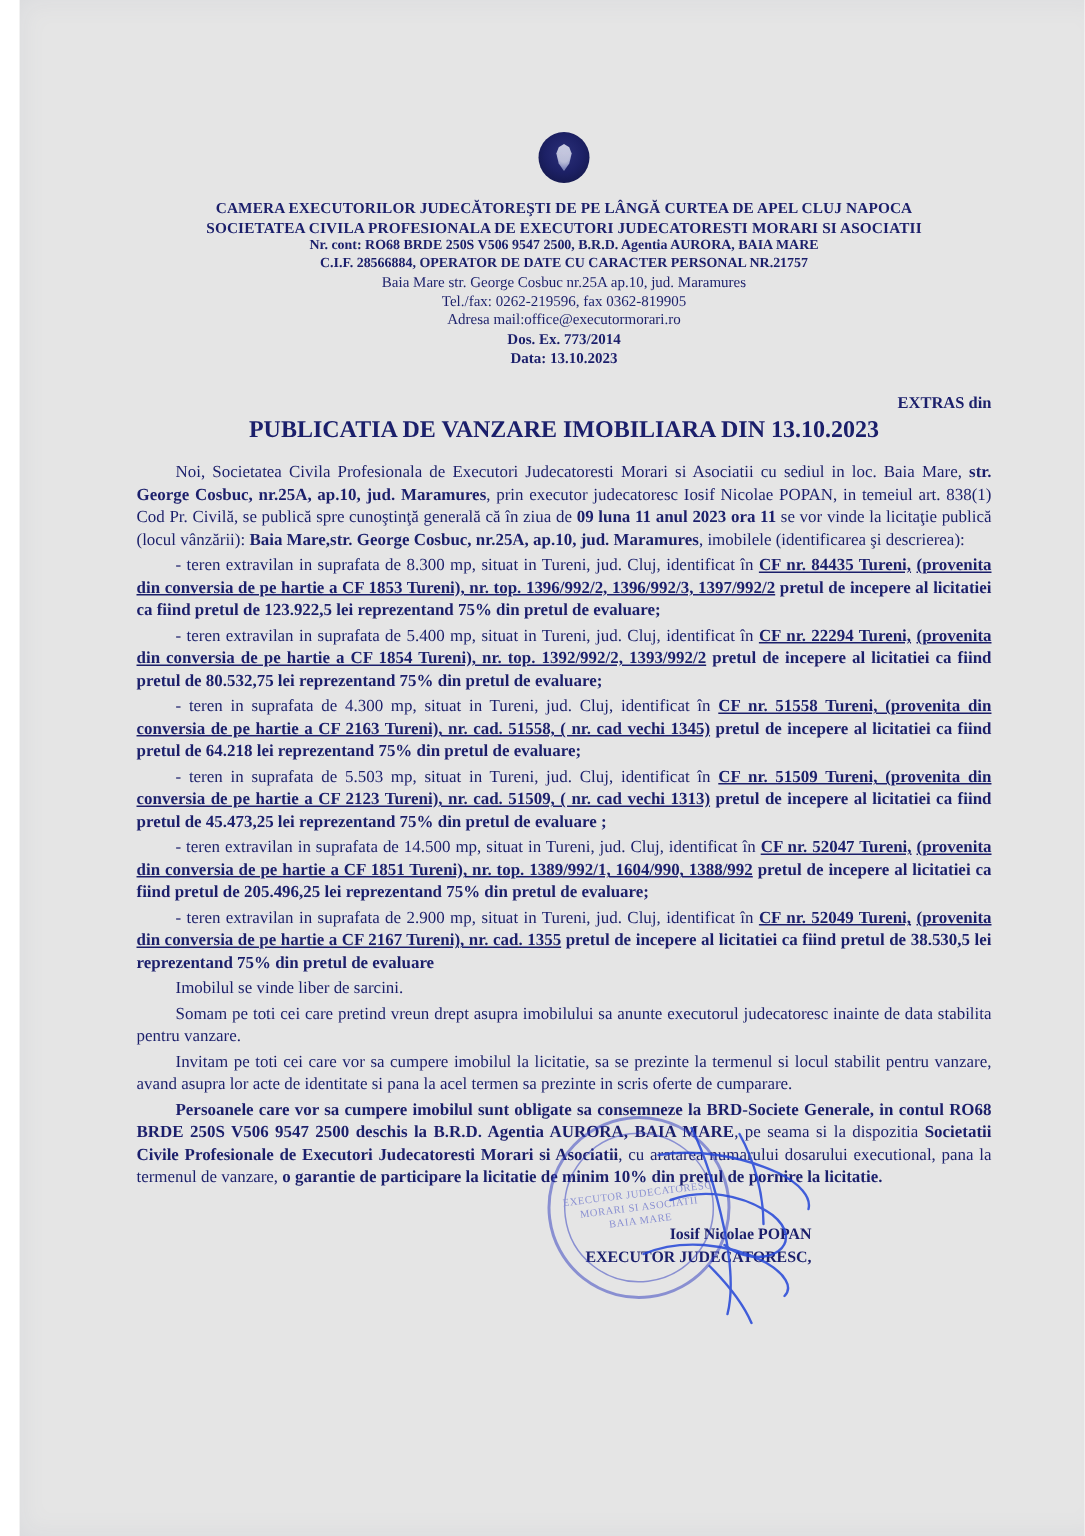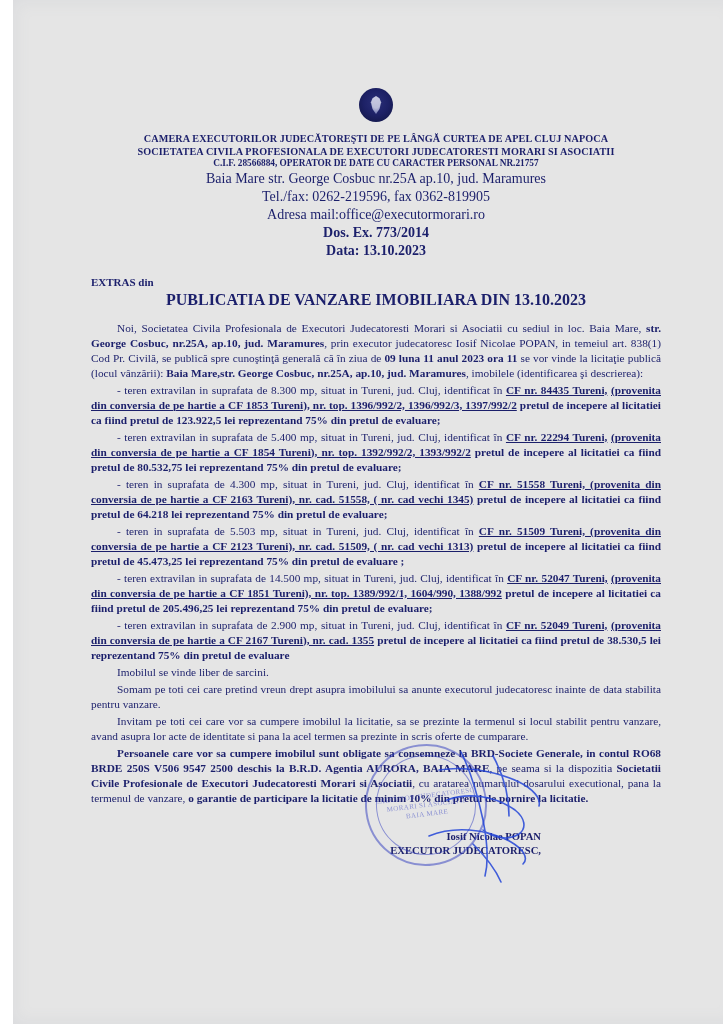--- a/index.html
+++ b/index.html
@@ -71,27 +71,27 @@
   .hdr .l1, .hdr .l2 {
     font-weight: bold;
     font-size: 10.2px;
     letter-spacing: .1px;
   }
   .hdr .l3, .hdr .l4 {
     font-weight: bold;
     font-size: 9.3px;
   }
   .hdr .l5, .hdr .l6, .hdr .l7, .hdr .l8, .hdr .l9 {
-    font-size: 14px;
+    font-size: 10px;
   }
   .hdr .l8, .hdr .l9 { font-weight: bold; }
 
   
   .title1 {
-    text-align: left;
+    text-align: right;
     font-weight: bold;
     font-size: 11px;
     margin-top: 16px;
   }
   .title2 {
     text-align: center;
     font-weight: bold;
     font-size: 16px;
     margin-top: 3px;
     margin-bottom: 12px;
@@ -165,20 +165,21 @@
 
   <div class="content">
 
     <div class="emblem-wrap">
       <div class="emblem"></div>
     </div>
 
     <div class="hdr">
       <div class="l1">CAMERA EXECUTORILOR JUDECĂTOREŞTI DE PE LÂNGĂ CURTEA DE APEL CLUJ NAPOCA</div>
       <div class="l2">SOCIETATEA CIVILA PROFESIONALA DE EXECUTORI JUDECATORESTI MORARI SI ASOCIATII</div>
+      <div class="l3">Nr. cont: RO68 BRDE 250S V506 9547 2500, B.R.D. Agentia AURORA, BAIA MARE</div>
       <div class="l4">C.I.F. 28566884, OPERATOR DE DATE CU CARACTER PERSONAL NR.21757</div>
       <div class="l5">Baia Mare str. George Cosbuc nr.25A ap.10, jud. Maramures</div>
       <div class="l6">Tel./fax: 0262-219596, fax 0362-819905</div>
       <div class="l7">Adresa mail:office@executormorari.ro</div>
       <div class="l8">Dos. Ex. 773/2014</div>
       <div class="l9">Data: 13.10.2023</div>
     </div>
 
     <div class="title1">EXTRAS din</div>
     <div class="title2">PUBLICATIA DE VANZARE IMOBILIARA DIN 13.10.2023</div>

